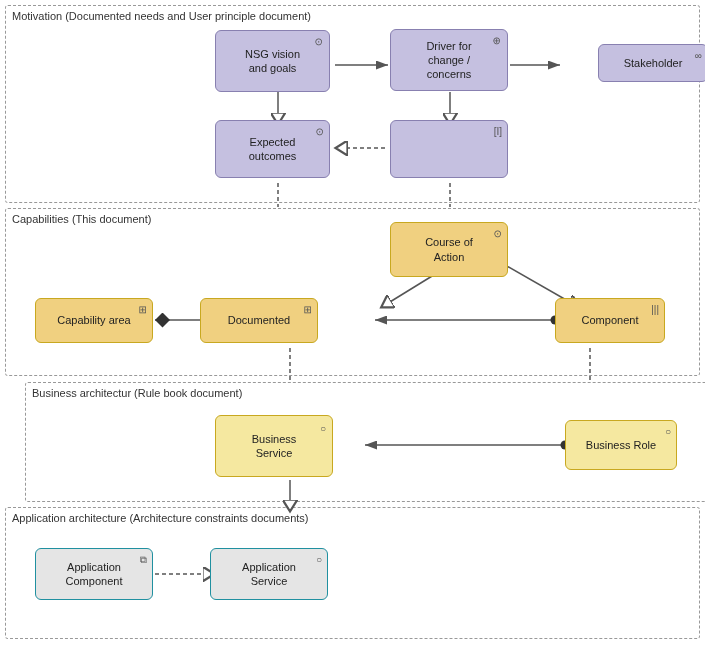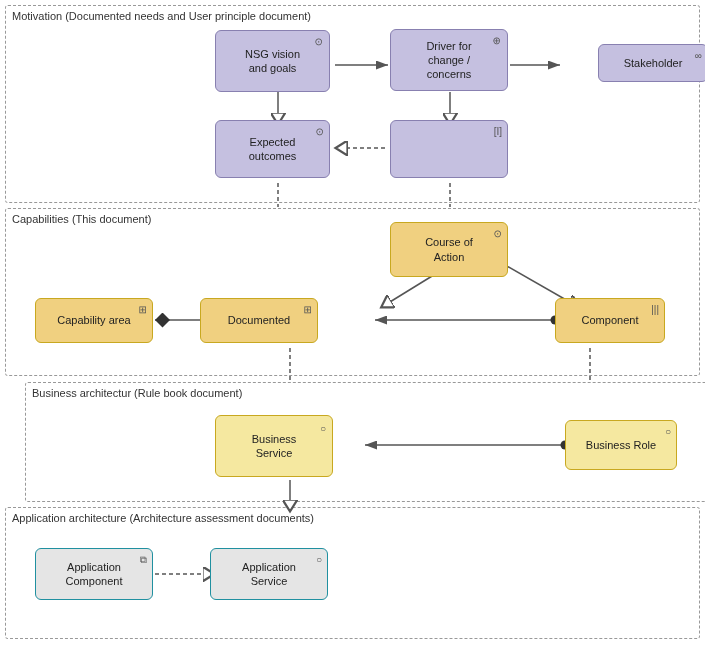--- a/index.html
+++ b/index.html
@@ -98,21 +98,21 @@
   <div class="section-box section-motivation">
     <span class="section-label">Motivation (Documented needs and User principle document)</span>
   </div>
   <div class="section-box section-capabilities">
     <span class="section-label">Capabilities (This document)</span>
   </div>
   <div class="section-box section-business">
     <span class="section-label">Business architectur (Rule book document)</span>
   </div>
   <div class="section-box section-application">
-    <span class="section-label">Application architecture (Architecture assessment documents)</span>
+    <span class="section-label">Application architecture (Architecture constraints documents)</span>
   </div>
 
   <svg class="arrows-svg">
     <defs>
       <marker id="arrowhead" markerWidth="8" markerHeight="6" refX="8" refY="3" orient="auto">
         <polygon points="0 0, 8 3, 0 6" fill="#555"></polygon>
       </marker>
       <marker id="arrowhead-open" markerWidth="10" markerHeight="8" refX="9" refY="4" orient="auto">
         <polyline points="0 0, 8 4, 0 8" fill="none" stroke="#555" stroke-width="1.5"></polyline>
       </marker>

